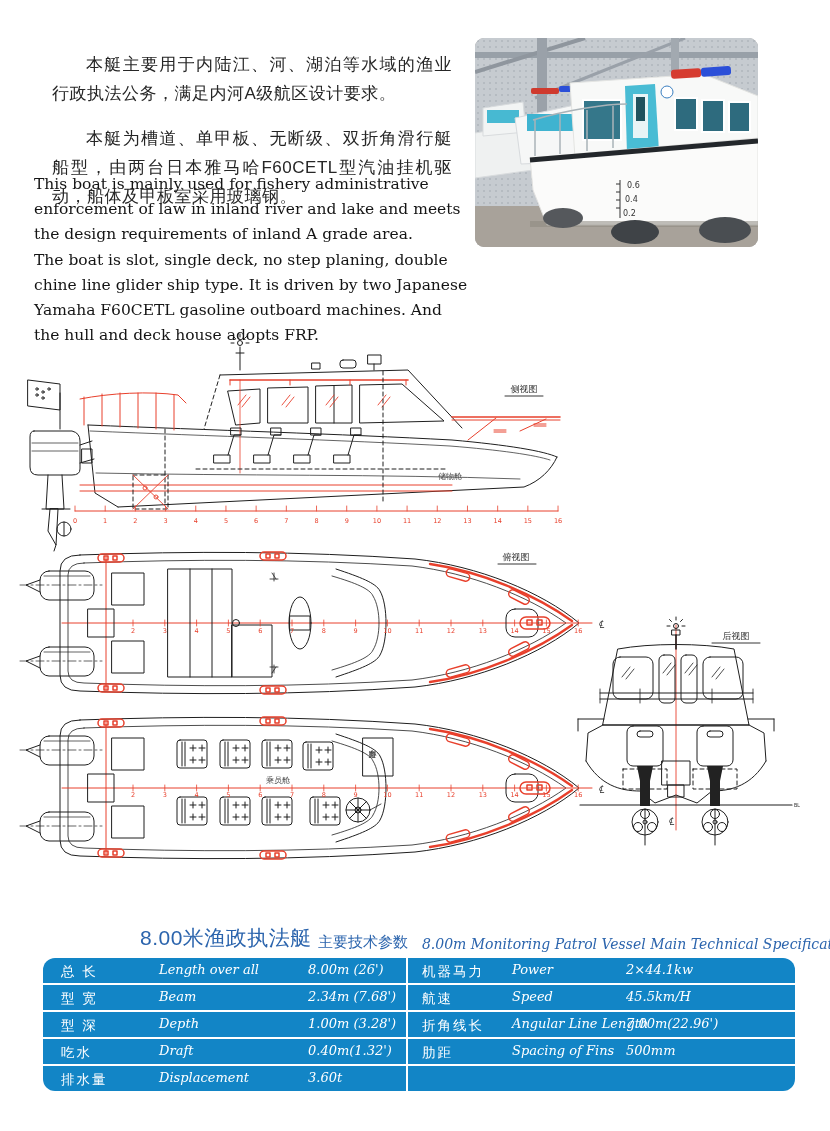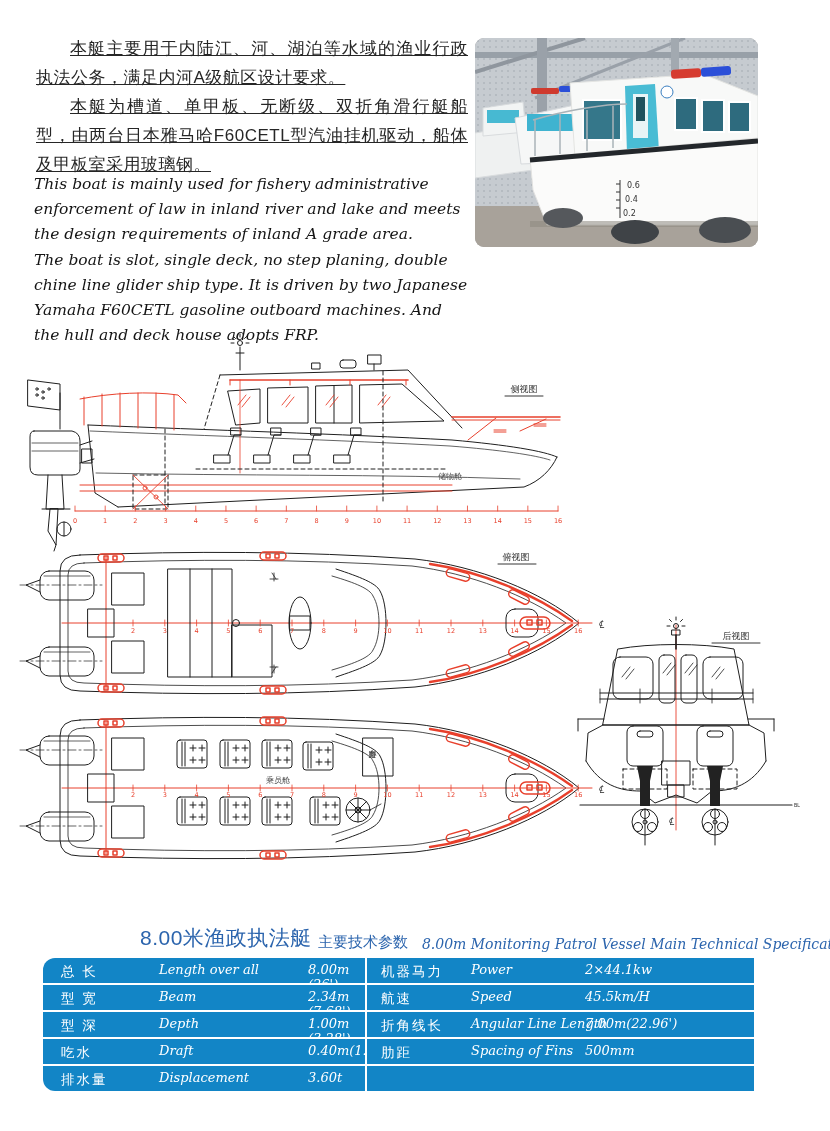--- a/index.html
+++ b/index.html
@@ -1,22 +1,22 @@
 <!DOCTYPE html>
 <html><head>
 <meta charset="utf-8">
 <style>
   html,body{margin:0;padding:0;background:#fff;}
   body{width:830px;height:1131px;position:relative;font-family:"Liberation Sans",sans-serif;overflow:hidden;}
   .abs{position:absolute;}
 
   
   .cn-text{left:36px;top:34px;width:432px;font-size:17px;line-height:29px;color:#262626;text-align:justify;letter-spacing:.5px;}
-  .cn-text p{margin:0;text-indent:2em;text-decoration:underline;}
-  .en-text{left:34px;top:172px;width:436px;font-family:"DejaVu Serif","Liberation Serif",serif;font-style:italic;font-size:15.5px;line-height:25px;color:#141414;}
+  .cn-text p{margin:16px;text-indent:2em;}
+  .en-text{left:34px;top:172px;width:436px;font-family:"DejaVu Serif","Liberation Serif",serif;font-size:15.5px;line-height:25px;color:#141414;}
   .en-text p{margin:0 0 1px 0;}
 
   
   .photo{left:475px;top:38px;width:283px;height:209px;border-radius:9px;overflow:hidden;background:#a3a3a3;}
   .photo svg{display:block;}
 
   
   .drawings{left:0;top:333px;}
   .ink{stroke:#1f1f1f;stroke-width:1;fill:none;stroke-linecap:round;stroke-linejoin:round;}
   .red{stroke:#e8402c;}
@@ -33,21 +33,21 @@
   
   .spec-title{left:140px;top:924px;width:660px;display:flex;align-items:flex-end;gap:6px;white-space:nowrap;}
   .t-main{font-size:21px;color:#2b64ad;letter-spacing:.5px;}
   .t-sub{font-size:15px;color:#2b64ad;}
   .t-en{font-family:"DejaVu Serif","Liberation Serif",serif;font-style:italic;font-size:14px;color:#2b64ad;margin-left:8px;}
 
   
   .spec-table{left:43px;top:958px;width:752px;border-radius:12px;overflow:hidden;display:flex;flex-direction:column;gap:2px;background:#fff;}
   .s-row{display:flex;gap:2px;height:25px;}
   .s-cell{background:#1285c6;position:relative;color:#fff;height:25px;}
-  .s-cell.l{width:322px;}
+  .s-cell.l{width:363px;}
   .s-cell.r{width:387px;}
   .s-cn{position:absolute;top:5px;font-size:13.5px;letter-spacing:2px;}
   .s-en{position:absolute;top:4px;font-family:"DejaVu Serif","Liberation Serif",serif;font-style:italic;font-size:13px;margin-left:16px;}
   .s-val{position:absolute;top:4px;font-family:"DejaVu Serif","Liberation Serif",serif;font-style:italic;font-size:13px;}
   .l .s-cn{left:18px;} .l .s-en{left:100px;} .l .s-val{left:265px;}
   .r .s-cn{left:14px;} .r .s-en{left:88px;} .r .s-val{left:218px;}
 </style>
 </head>
 <body>
 

